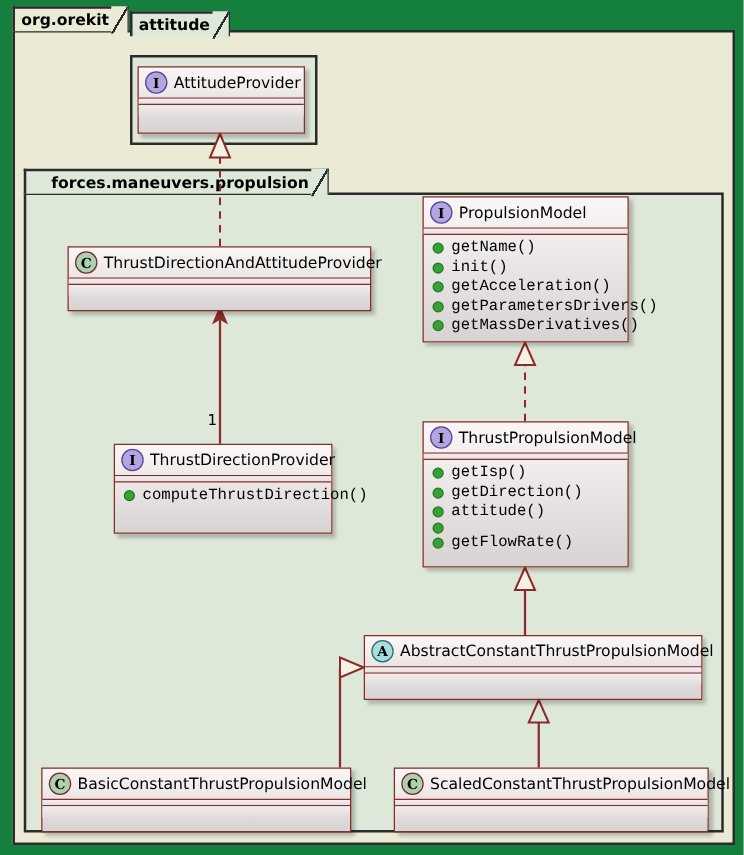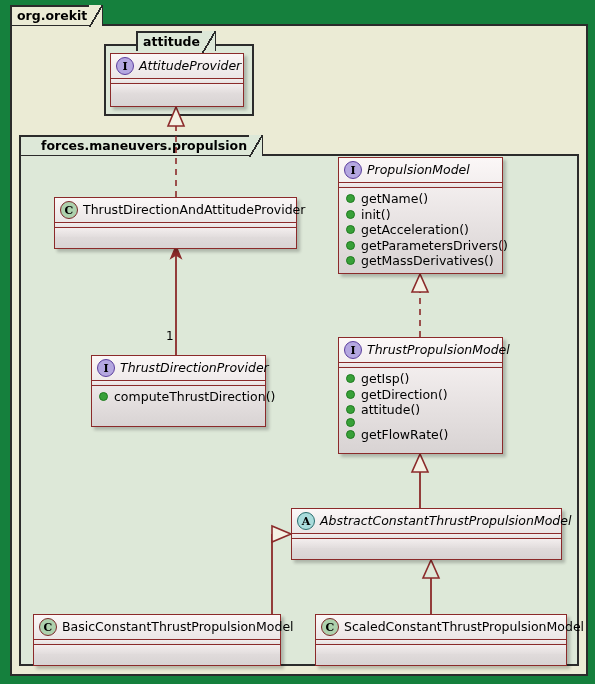--- a/index.html
+++ b/index.html
@@ -69,28 +69,29 @@
     display: flex;
     align-items: center;
     gap: 5px;
     padding: 3px 6px 3px 5px;
     font-size: 12.5px;
     color: #000000;
     white-space: nowrap;
     border-bottom: 1.5px solid #8b2a2a;
   }
   .node-title .tname { line-height: 16px; }
-  .node-title .tname.ital { font-style: italic; }
+  .node-title .tname.ital { }
   .sep {
     height: 4px;
     border-bottom: 1.5px solid #8b2a2a;
     background: linear-gradient(to bottom,#f3eeee,#e6e1e1);
   }
   .members {
     padding: 3px 6px 4px 7px;
+    font-family: Liberation Mono, monospace;
   }
   .member {
     display: flex;
     align-items: center;
     gap: 6px;
     font-size: 12.5px;
     line-height: 15.5px;
     color: #000000;
     white-space: nowrap;
   }
@@ -145,21 +146,21 @@
 <body>
 
 <div id="canvas">
 
   <div class="pkg pkg-outer" style="left:10px; top:24px; width:578px; height:652px;"></div>
   <div class="pkg-tab outer" style="left:10px; top:5px;">
     <span>org.orekit</span>
   </div>
 
   <div class="pkg pkg-inner" style="left:104px; top:44px; width:150px; height:72px; background:#dde8d8;"></div>
-  <div class="pkg-tab inner" style="left:104px; top:31px;margin-left:32px;">
+  <div class="pkg-tab inner" style="left:104px; top:9px;">
     <span>attitude</span>
   </div>
 
   <div class="node" style="left:110px; top:53px; width:134px; height:54px;">
     <div class="node-title">
       <span class="circ iface">I</span>
       <span class="tname ital">AttitudeProvider</span>
     </div>
     <div class="sep"></div>
     <div class="empty-compartment"></div>

